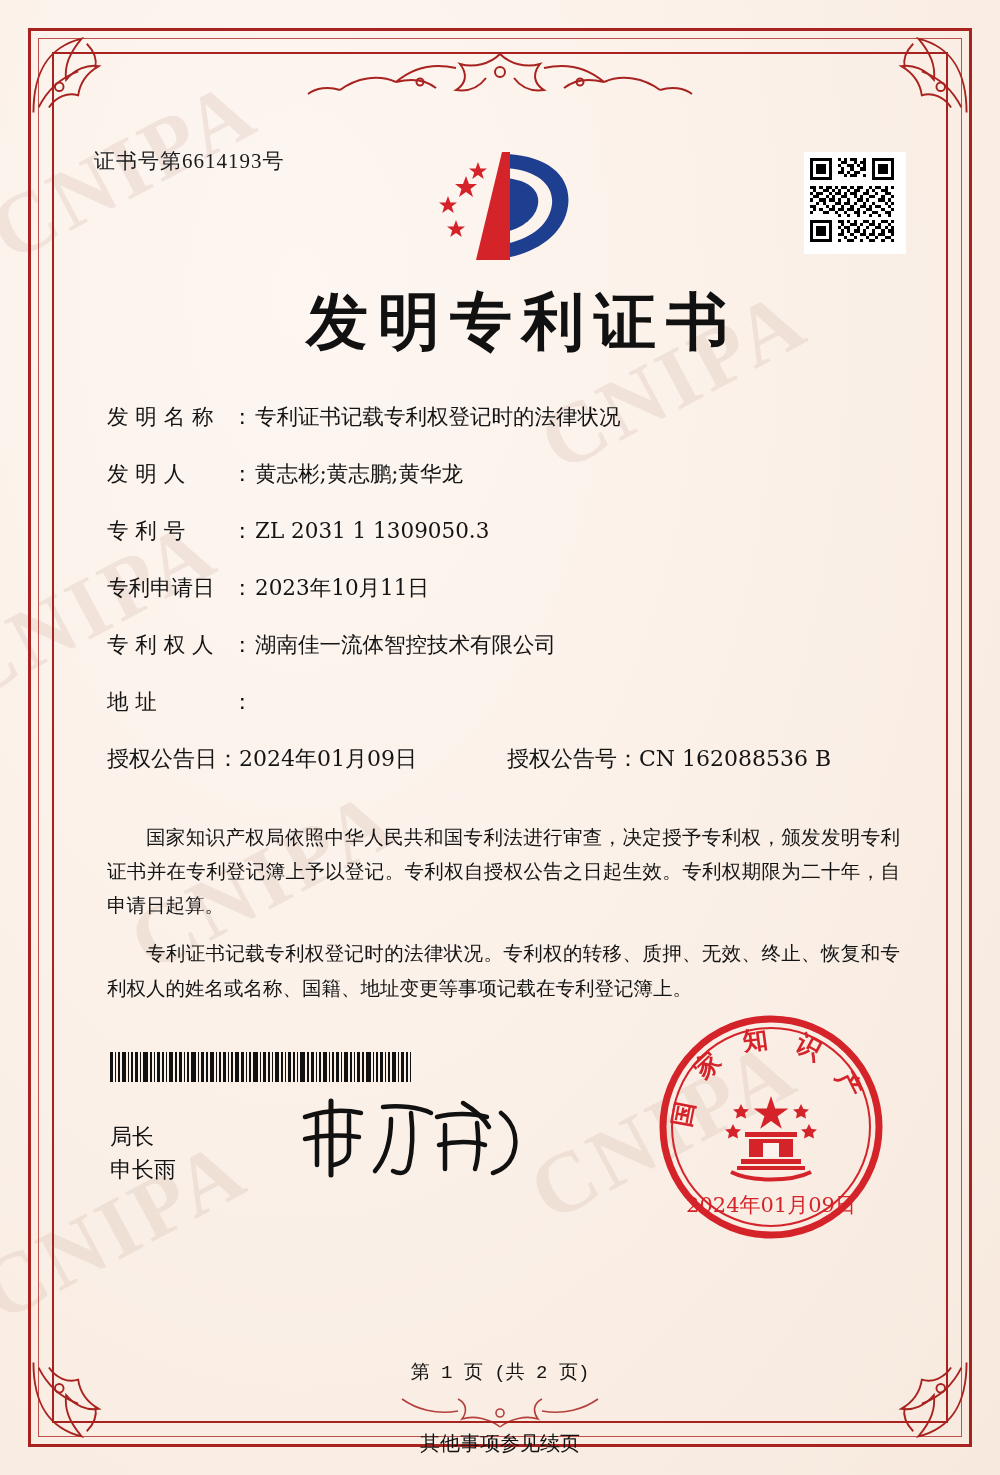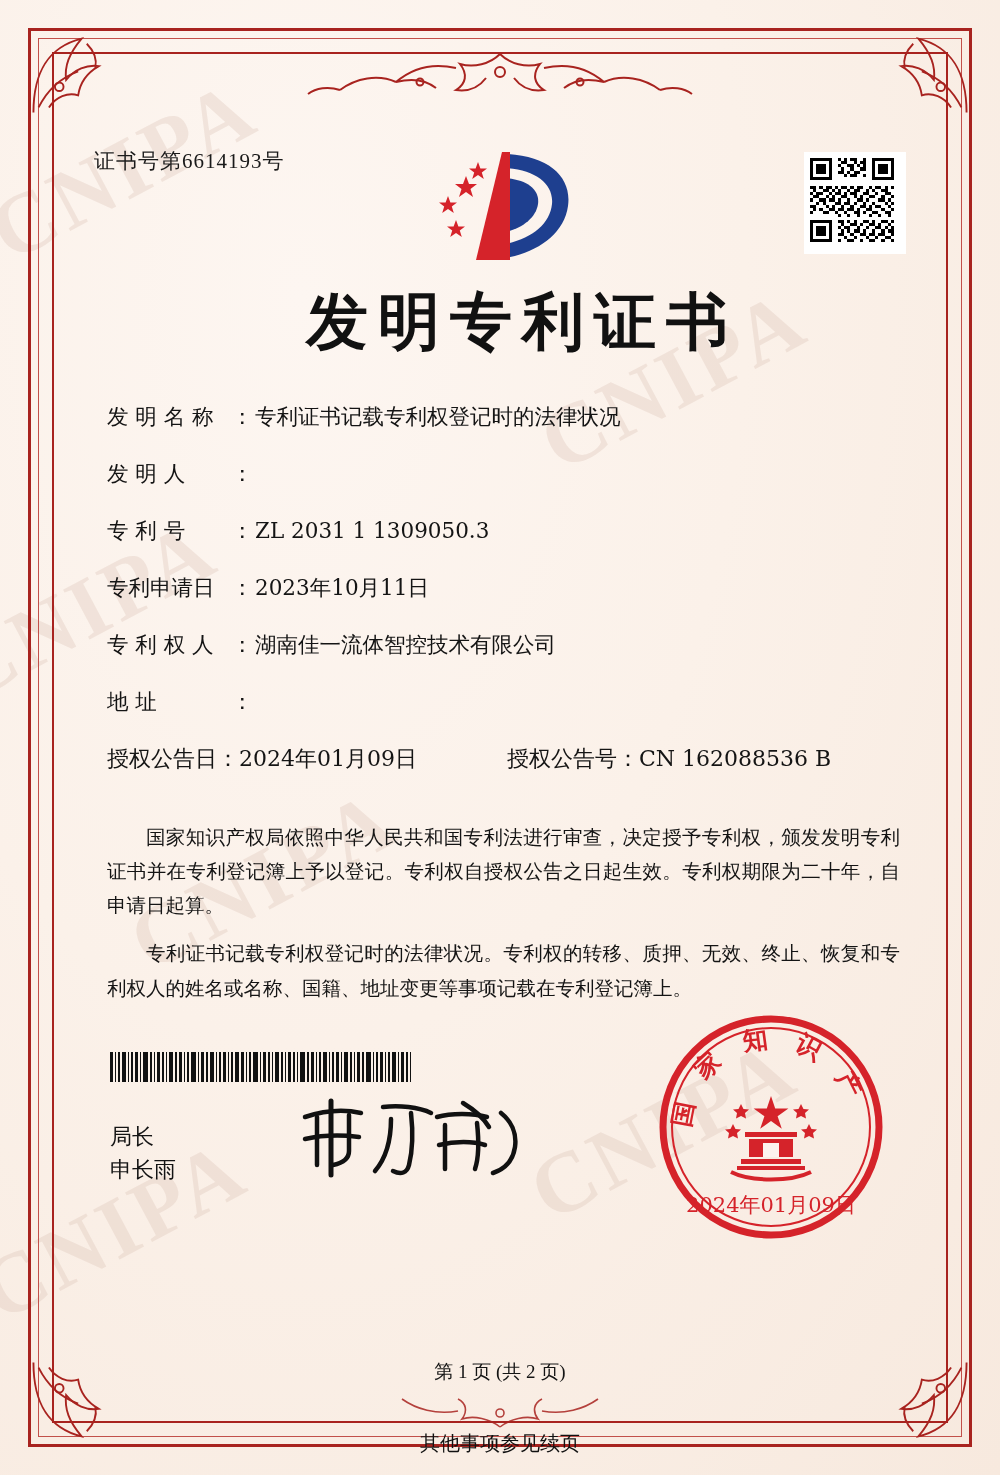--- a/index.html
+++ b/index.html
@@ -242,21 +242,21 @@
   }
   .seal svg { width: 100%; height: 100%; display: block; }
 
   .page-no {
     position: absolute;
     left: 0; right: 0;
     bottom: 38px;
     text-align: center;
     font-size: 19px;
     color: #141414;
-    font-family: Liberation Serif, serif;
+    font-family: Liberation Mono, monospace;
   }
 
   .footnote {
     position: absolute;
     left: 0; right: 0;
     bottom: 18px;
     text-align: center;
     font-size: 20px;
     color: #111;
     font-family: "DejaVu Serif", serif;
@@ -540,20 +540,21 @@
           <span class="field-colon">：</span>
         </span>
         <span class="field-value">专利证书记载专利权登记时的法律状况</span>
       </div>
 
       <div class="field-row">
         <span class="field-label">
           <span>发 明 人</span>
           <span class="field-colon">：</span>
         </span>
+        <span class="field-value">黄志彬;黄志鹏;黄华龙</span>
       </div>
 
       <div class="field-row">
         <span class="field-label">
           <span>专 利 号</span>
           <span class="field-colon">：</span>
         </span>
         <span class="field-value">ZL 2031 1 1309050.3</span>
       </div>
 

